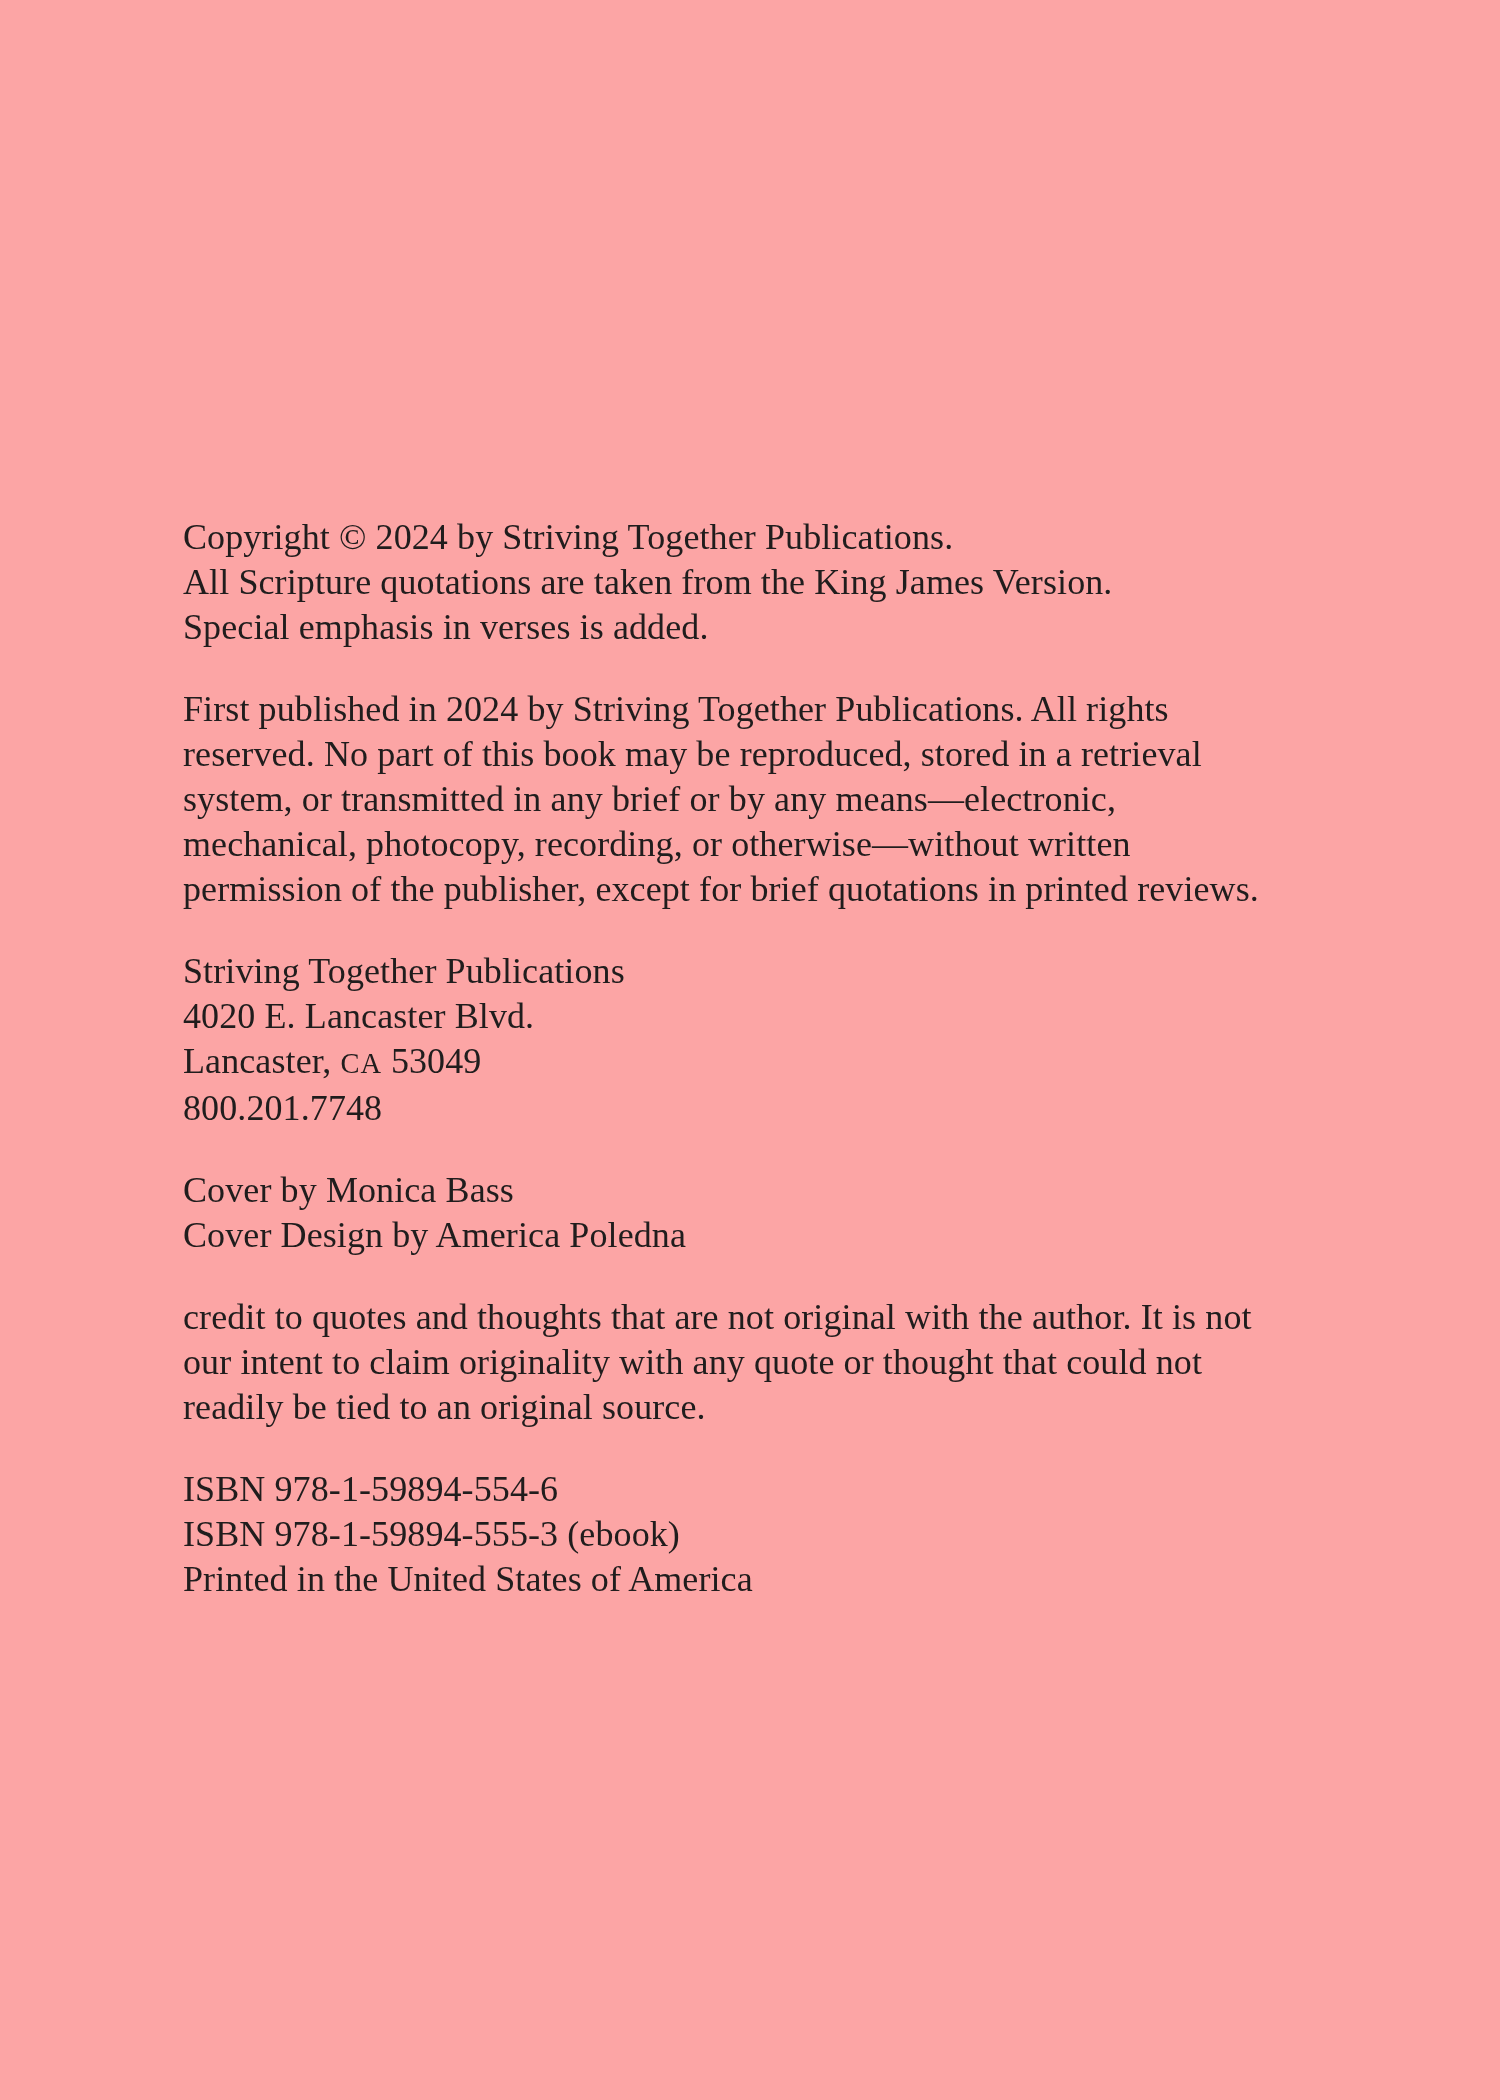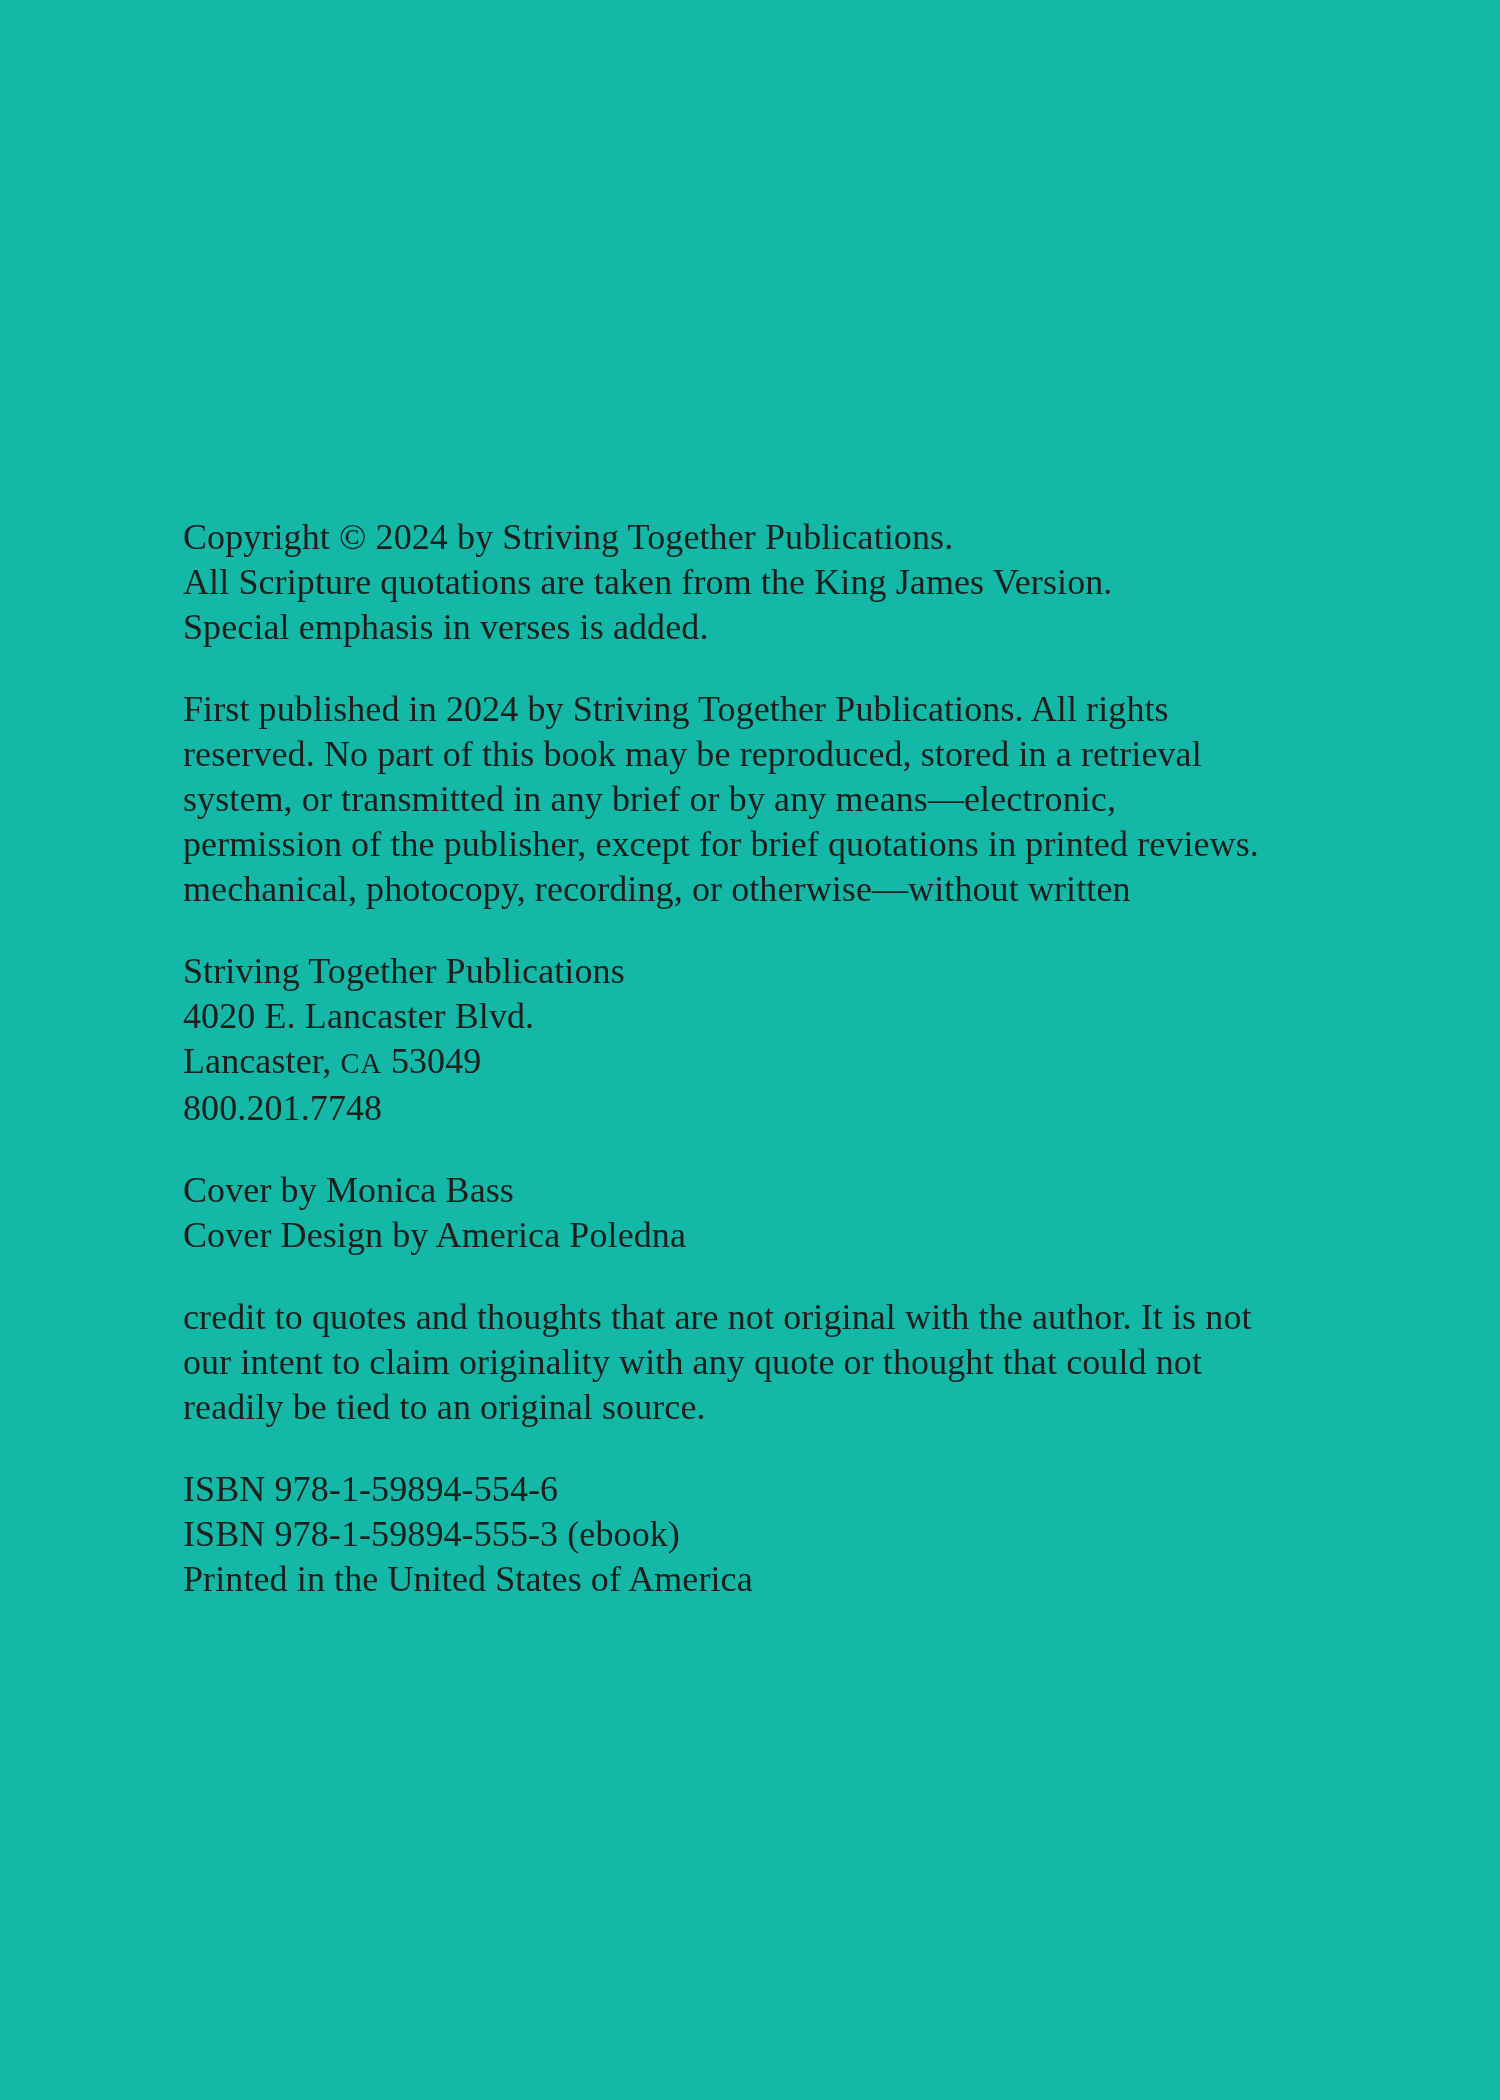--- a/index.html
+++ b/index.html
@@ -4,21 +4,21 @@
 <style>
   html, body {
     margin: 0;
     padding: 0;
     background: #ffffff;
   }
   .page {
     position: relative;
     width: 1500px;
     height: 2100px;
-    background: #14b8a6;
+    background: #fca5a5;
     overflow: hidden;
     font-family: "Liberation Serif", serif;
   }
   .content {
     position: absolute;
     left: 183px;
     top: 515px;
     color: #201d1d;
   }
   .para {
@@ -48,22 +48,22 @@
     <div class="para">
       <div class="line">Copyright © 2024 by Striving Together Publications.</div>
       <div class="line">All Scripture quotations are taken from the King James Version.</div>
       <div class="line">Special emphasis in verses is added.</div>
     </div>
 
     <div class="para">
       <div class="line">First published in 2024 by Striving Together Publications. All rights</div>
       <div class="line">reserved. No part of this book may be reproduced, stored in a retrieval</div>
       <div class="line">system, or transmitted in any brief or by any means—electronic,</div>
+      <div class="line">mechanical, photocopy, recording, or otherwise—without written</div>
       <div class="line">permission of the publisher, except for brief quotations in printed reviews.</div>
-      <div class="line">mechanical, photocopy, recording, or otherwise—without written</div>
     </div>
 
     <div class="para">
       <div class="line">Striving Together Publications</div>
       <div class="line">4020 E. Lancaster Blvd.</div>
       <div class="line"><span>Lancaster,</span> <span class="sc">CA</span> <span>53049</span></div>
       <div class="line">800.201.7748</div>
     </div>
 
     <div class="para">

